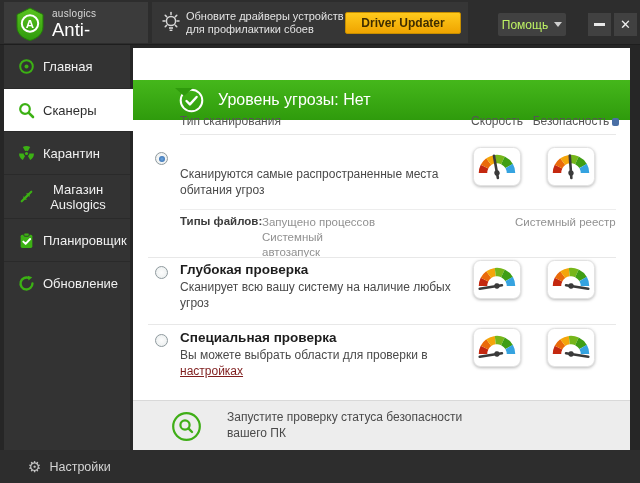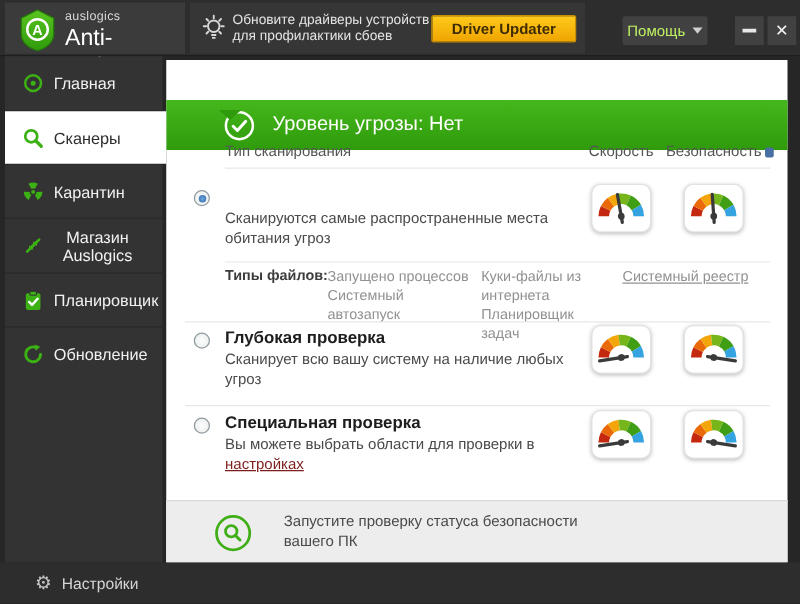--- a/index.html
+++ b/index.html
@@ -66,21 +66,21 @@
     border-radius:50%; background:radial-gradient(#6ea6dd,#2c64a8); }
 
   .scan-title { left:47px; font-size:13.5px; font-weight:bold; color:#1d1d1d; }
   .scan-desc { left:47px; width:268px; font-size:12px; line-height:15.5px; color:#4a4a4a; }
   .scan-desc a { color:#7f1d1d; }
 
   .types-label { left:47px; top:167px; font-size:11.5px; font-weight:bold; color:#3c3c3c; }
   .types-col { top:167px; font-size:11.5px; line-height:15px; color:#919191; }
   #tcol1 { left:129px; width:118px; }
   #tcol2 { left:252px; width:104px; }
-  #tcol3 { left:365px; width:118px;text-decoration:underline; }
+  #tcol3 { left:382px; width:118px; }
 
   .gauge { width:48px; height:40px; filter:drop-shadow(0 1px 1.5px rgba(0,0,0,.28)); }
   .g-speed { left:340px; } .g-safety { left:414px; }
   .ng { transform-origin:24px 26px; }
 
   
   #bottombar { left:0; top:352px; width:497px; height:50px; background:#ededed; border-top:1px solid #d9d9d9; }
   #scan-msg { left:94px; top:9px; font-size:12px; line-height:15.5px; color:#4a4a4a; }
   #bottom-icon { left:38px; top:10px; }
   #start-btn { left:302px; top:8px; width:170px; height:34px; border:none; cursor:pointer;
@@ -261,24 +261,20 @@
             <circle cx="24" cy="26" r="2.7" fill="#3a3a3a"></circle>
           </g>
         </svg></div>
 
     <div id="div-sub" class="divider abs"></div>
     <div class="types-label abs">Типы файлов:</div>
     <div id="tcol1" class="types-col abs">
       <div>Запущено процессов</div>
       <div>Системный автозапуск</div>
     </div>
-    <div id="tcol2" class="types-col abs">
-      <div>Куки-файлы из интернета</div>
-      <div>Планировщик задач</div>
-    </div>
     <div id="tcol3" class="types-col abs">
       <div>Системный реестр</div>
     </div>
     <div id="div2" class="divider abs"></div>
 
     <input type="radio" name="scan" class="radio abs" style="left: 22px; top: 218px;">
     <div class="scan-title abs" style="top:214px">Глубокая проверка</div>
     <div class="scan-desc abs" style="top:232px;width:272px">Сканирует всю вашу систему на наличие любых угроз</div>
     <div class="gauge g-speed abs" style="top:212px"><svg width="48" height="40" viewBox="0 0 48 40">
           <rect x="0.5" y="0.5" width="47" height="38" rx="7" fill="#ffffff" stroke="#e2e2e2"></rect>

